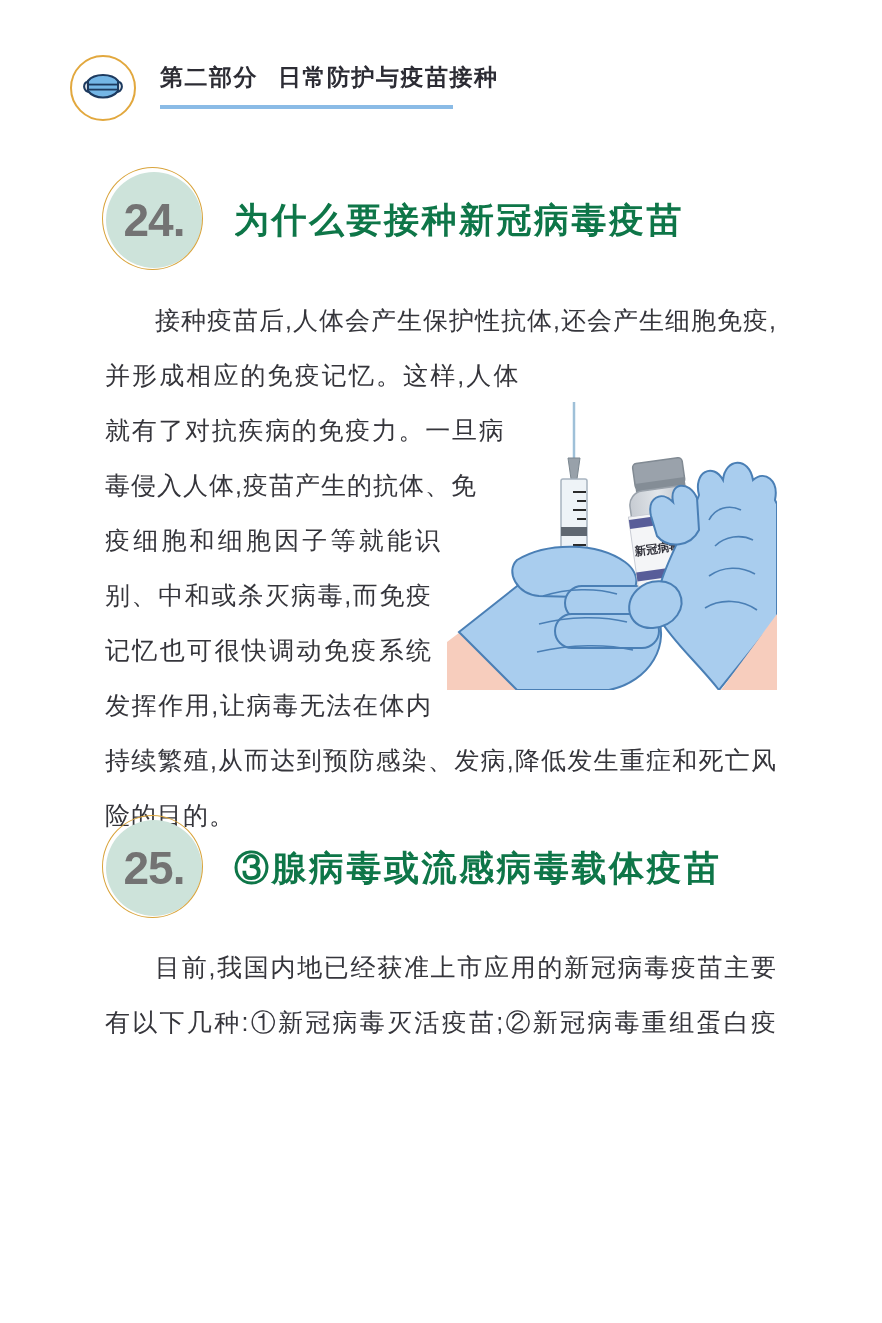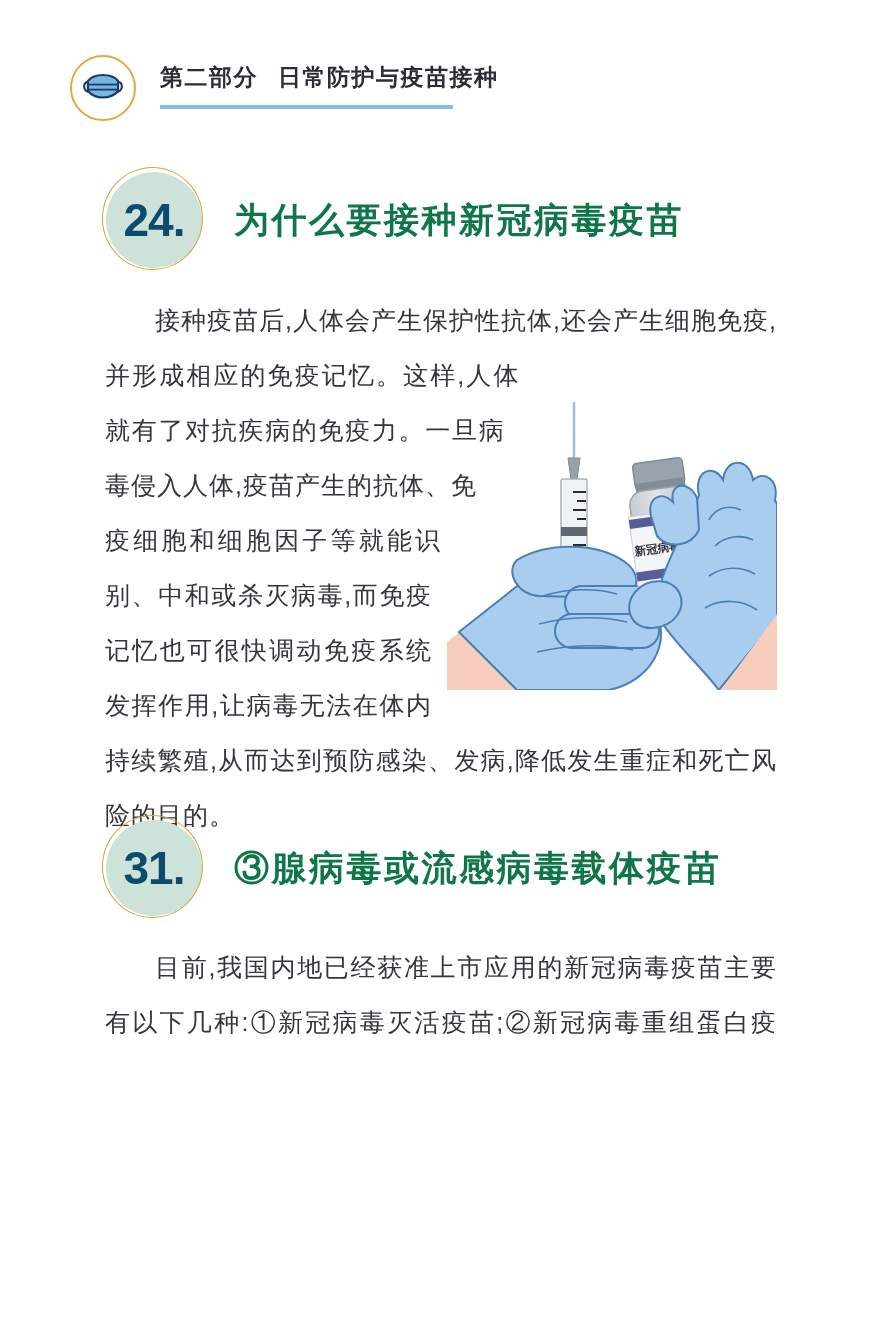--- a/index.html
+++ b/index.html
@@ -29,21 +29,21 @@
   .badge {
     position: relative; width: 96px; height: 96px; border-radius: 50%;
     background: #cde3da; display: flex; align-items: center; justify-content: center;
     flex: 0 0 auto;
   }
   .badge::after {
     content: ""; position: absolute; top: -5px; left: -4px;
     width: 101px; height: 103px; border: 1.5px solid #d9a43c; border-radius: 50%;
     box-sizing: border-box;
   }
-  .badge-number { font-size: 46px; font-weight: bold; color: #0c4a6e; letter-spacing: -1px; }
+  .badge-number { font-size: 46px; font-weight: bold; color: #737373; letter-spacing: -1px; }
   .q-title {
     margin: 0 0 0 32px; font-size: 35px; font-weight: bold;
     color: #0e7648; letter-spacing: 2.5px; white-space: nowrap;
   }
 
   
   .q-body { position: absolute; left: 105px; width: 672px; }
   .q-body p {
     margin: 0; text-indent: 2em;
     font-size: 25px; line-height: 55px; letter-spacing: 1px;
@@ -151,21 +151,21 @@
         </g>
 
         <polygon points="274,290 330,214 330,290" fill="#f7cdbd"></polygon>
       </svg>
     </span>
     <p>接种疫苗后,人体会产生保护性抗体,还会产生细胞免疫,并形成相应的免疫记忆。这样,人体就有了对抗疾病的免疫力。一旦病毒侵入人体,疫苗产生的抗体、免疫细胞和细胞因子等就能识别、中和或杀灭病毒,而免疫记忆也可很快调动免疫系统发挥作用,让病毒无法在体内持续繁殖,从而达到预防感染、发病,降低发生重症和死亡风险的目的。</p>
   </div>
 
   <div class="q-head" style="top:820px;">
     <div class="badge">
-      <span class="badge-number">31.</span>
+      <span class="badge-number">25.</span>
     </div>
     <h2 class="q-title">③腺病毒或流感病毒载体疫苗</h2>
   </div>
 
   <div class="q-body" style="top:940px;">
     <p>目前,我国内地已经获准上市应用的新冠病毒疫苗主要有以下几种:①新冠病毒灭活疫苗;②新冠病毒重组蛋白疫苗;③腺病毒或流感病毒载体疫苗。腺病毒载体疫苗有注射用疫苗和吸入式疫苗两种;流感病毒载体疫苗为鼻喷式疫苗。其他疫苗均为注射式疫苗。</p>
   </div>
 
   <div class="page-number">38</div>
 

